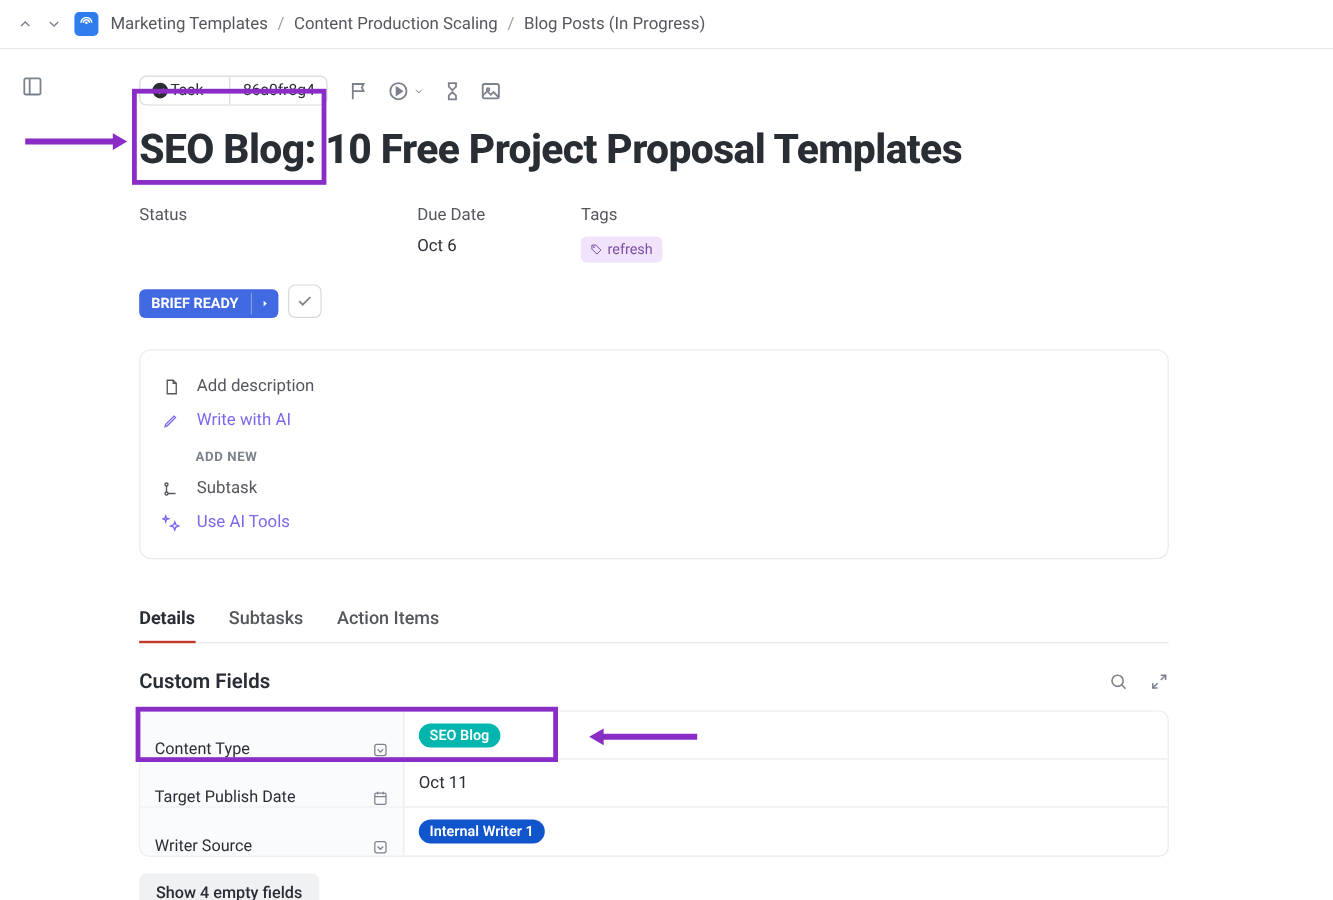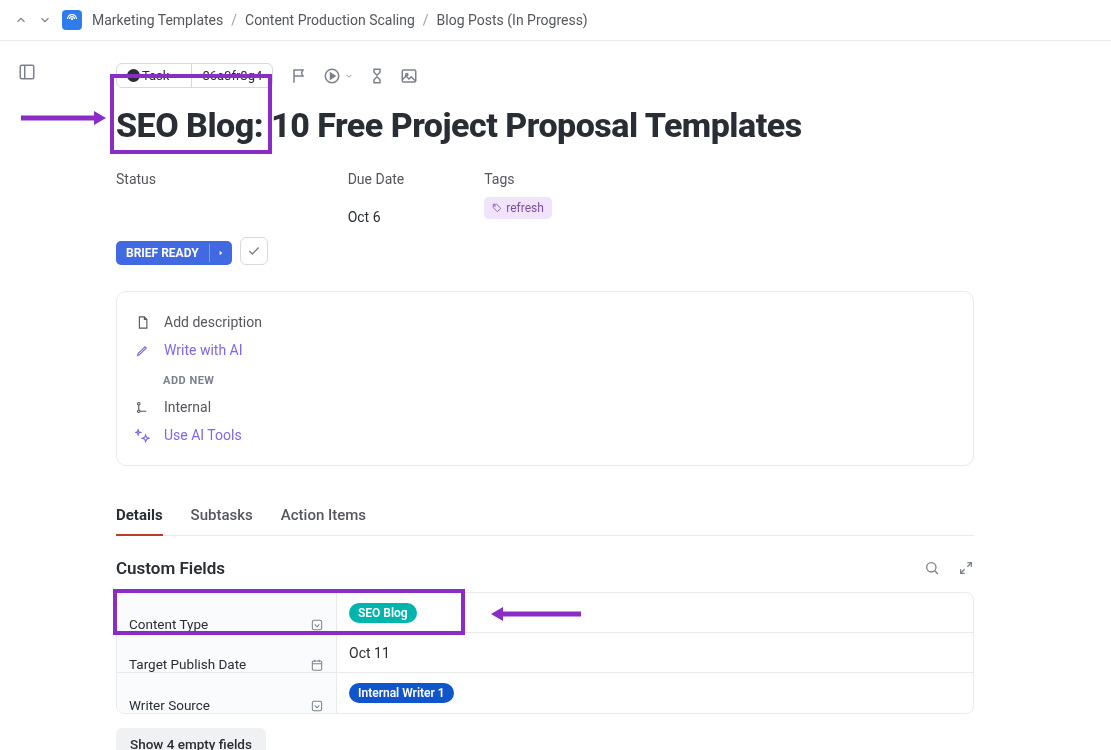--- a/index.html
+++ b/index.html
@@ -35,21 +35,21 @@
 .status-row { display: flex; align-items: flex-end; gap: 8px; margin-top: 40px; }
 .status-badge { display: flex; align-items: center; background: #4169e1; color: #fff; font-size: 12px; font-weight: 700; border-radius: 5px; overflow: hidden; }
 .status-badge span:first-child { padding: 5px 10px; }
 .status-next { padding: 5px 7px; border-left: 1px solid rgba(255,255,255,0.35); display: flex; align-items: center; }
 .status-next svg { width: 8px; height: 8px; fill: #fff; }
 .check-btn { width: 28px; height: 28px; border: 1px solid #d6d9de; border-radius: 6px; display: flex; align-items: center; justify-content: center; cursor: pointer; }
 .check-btn svg { width: 14px; height: 14px; stroke: #7c828d; }
 .avatar { width: 24px; height: 24px; border-radius: 50%; background: #4f6b6b; color: #fff; font-size: 10px; font-weight: 600; display: flex; align-items: center; justify-content: center; }
 .tag-chip { display: inline-flex; align-items: center; gap: 4px; background: #f1e3fb; color: #7b4fa3; font-size: 12px; padding: 4px 8px; border-radius: 5px; }
 .tag-chip svg { width: 10px; height: 10px; }
-.date-val { font-size: 14px; margin-top: 12px; }
+.date-val { font-size: 14px; }
 .desc-box { border: 1px solid #e8eaed; border-radius: 10px; margin-top: 26px; width: 858px; padding: 16px 18px; }
 .desc-row { display: flex; align-items: center; gap: 14px; padding: 6px 0; font-size: 14px; color: #54575d; cursor: pointer; }
 .desc-row.purple { color: #7b68ee; }
 .desc-row svg { width: 15px; height: 15px; flex-shrink: 0; }
 .add-new { font-size: 11px; font-weight: 700; color: #7c828d; letter-spacing: 0.5px; padding: 10px 0 6px 28px; }
 .tabs { display: flex; gap: 28px; margin-top: 30px; border-bottom: 1px solid #e8eaed; width: 858px; }
 .tab { padding: 10px 0; font-size: 15px; font-weight: 500; color: #54575d; cursor: pointer; border-bottom: 2px solid transparent; margin-bottom: -1px; }
 .tab.active { color: #292d34; font-weight: 700; border-bottom-color: #c0392b; }
 .cf-header { display: flex; align-items: center; justify-content: space-between; width: 858px; margin-top: 22px; }
 .cf-title { font-size: 17px; font-weight: 600; }
@@ -211,21 +211,21 @@
           </svg>
         <span>Write with AI</span>
       </div>
       <div class="add-new">ADD NEW</div>
       <div class="desc-row">
         <svg viewBox="0 0 24 24" fill="none" stroke="currentColor" stroke-width="1.8">
             <circle cx="6" cy="6" r="2"></circle>
             <circle cx="6" cy="18" r="2"></circle>
             <path d="M6 8v8M8 18h10"></path>
           </svg>
-        <span>Internal</span>
+        <span>Subtask</span>
       </div>
       <div class="desc-row purple">
         <svg viewBox="0 0 24 24" fill="none" stroke="currentColor" stroke-width="1.8">
             <path d="M5 3l1 3 3 1-3 1-1 3-1-3-3-1 3-1 1-3zM17 11l1.5 4 4 1.5-4 1.5L17 22l-1.5-4-4-1.5 4-1.5L17 11z"></path>
           </svg>
         <span>Use AI Tools</span>
       </div>
     </div>
 
     <div class="tabs">

